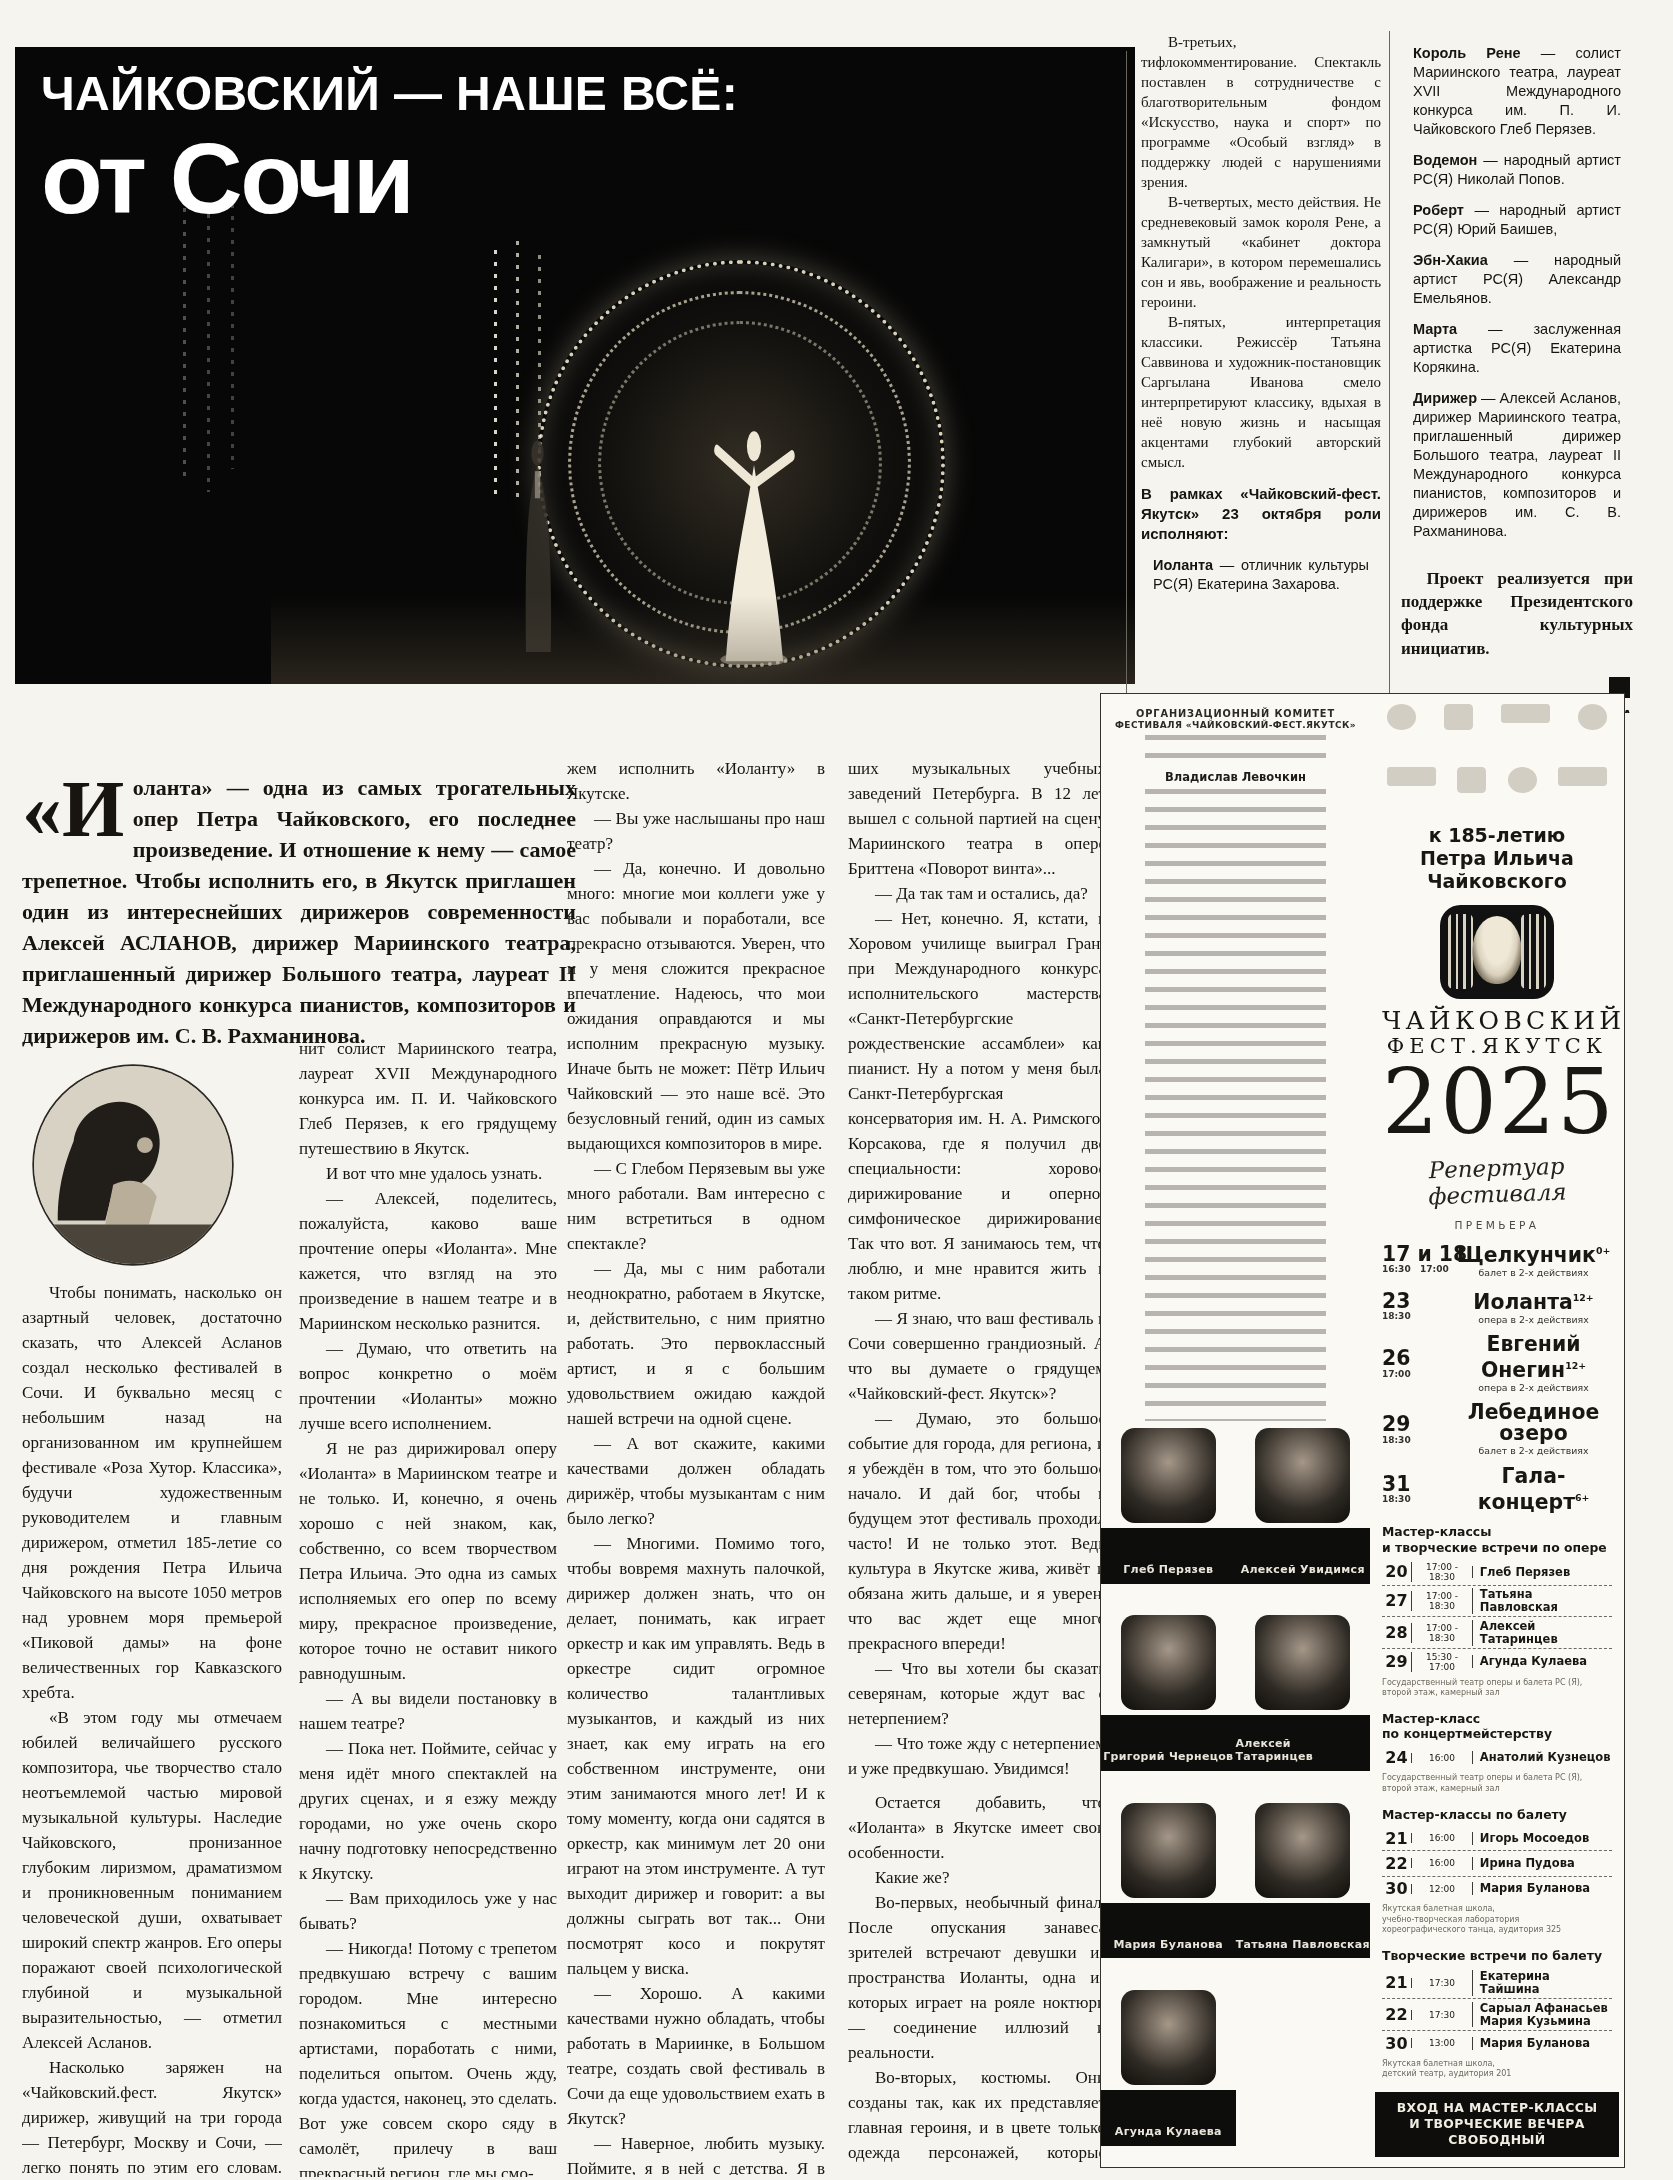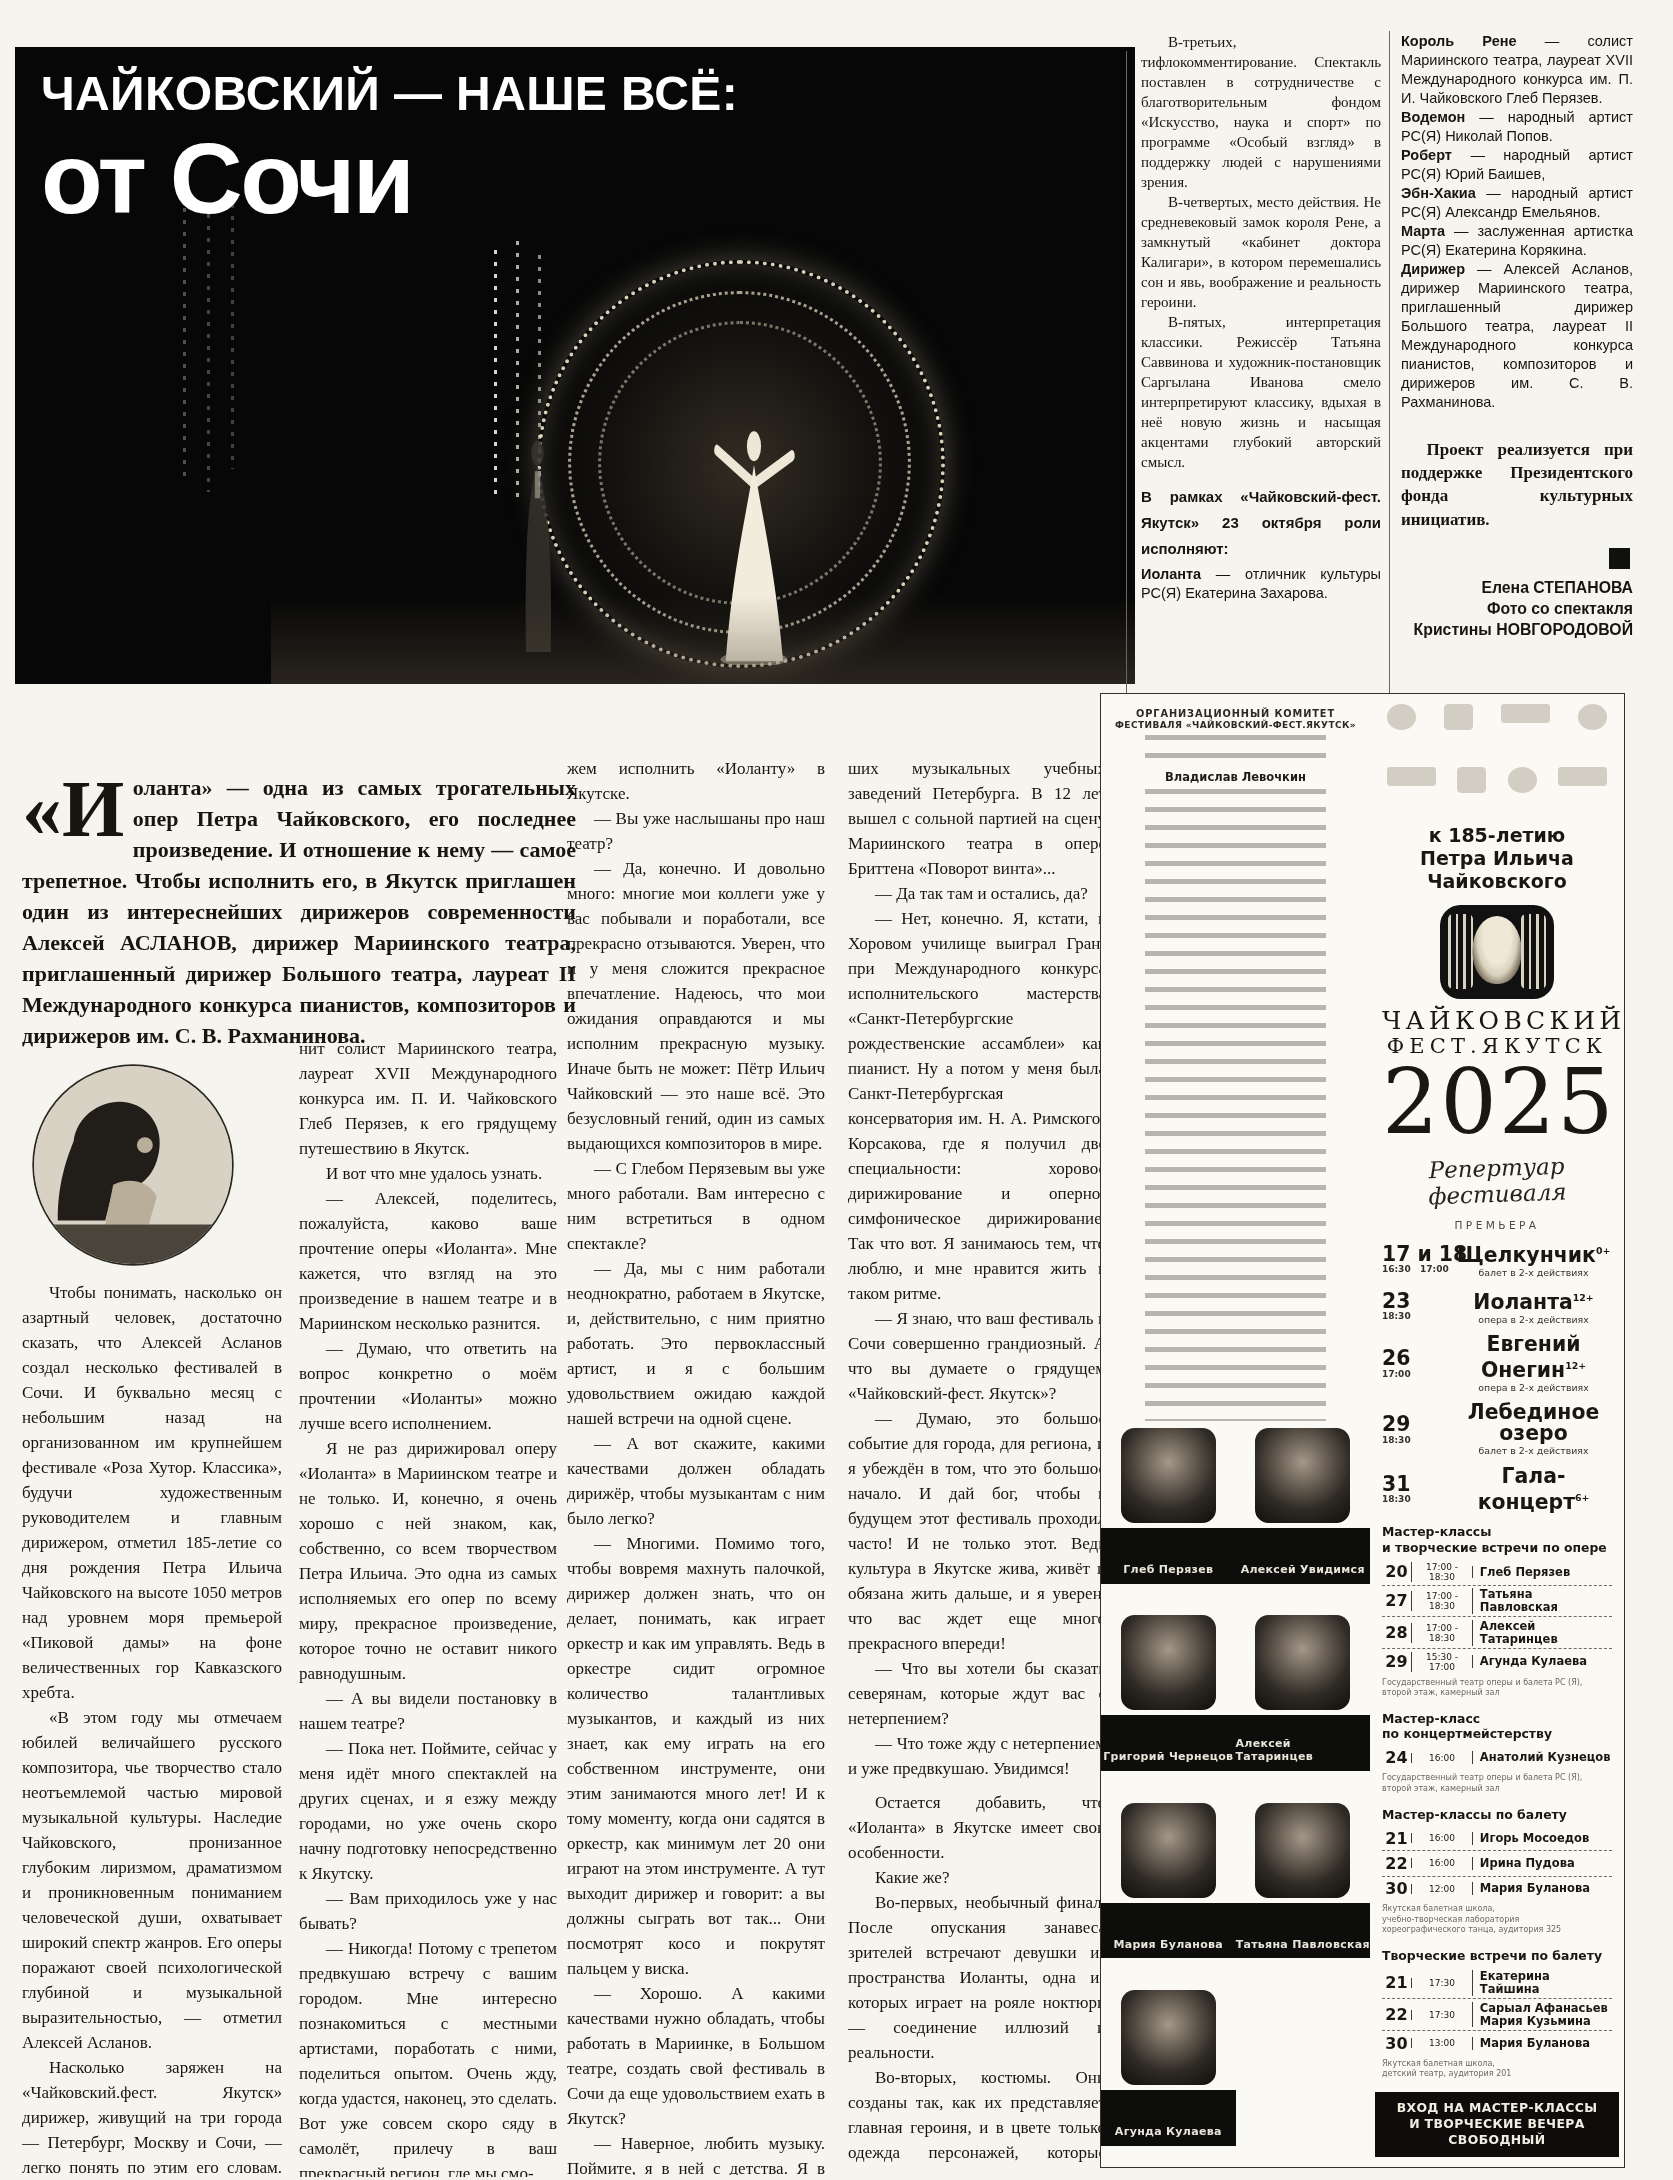--- a/index.html
+++ b/index.html
@@ -53,23 +53,23 @@
   .p.noind{text-indent:0;}
   .p.bold{font-weight:400;}
   .p.gap{margin-top:8.5px;}
   .vrule{position:absolute;width:1.3px;background:#6b675f;}
   #rule1{left:1126px;top:51px;height:2104px;}
   #rule2{left:1389px;top:31px;height:671px;}
 
   
   #col6{left:1401px;top:32px;width:232px;height:681px;overflow:hidden;}
   .cast-intro{font-family:"Liberation Sans",sans-serif;font-weight:700;font-size:15px;
-        line-height:26px;margin:12px 0 3.4px;}
+        line-height:20px;margin:12px 0 3.4px;}
   .cast-entry{font-family:"Liberation Sans",sans-serif;font-size:14.5px;line-height:19px;
-        text-align:justify;margin:0;}
+        text-align:justify;margin:12px;}
   .cast-entry .role{font-weight:700;}
   .project-note{font-weight:700;font-size:17px;line-height:23.4px;text-align:justify;
         text-indent:25.6px;margin-top:25.6px;}
   .endmark{display:block;width:20.4px;height:20.4px;background:#10100e;margin:13.6px 3.4px 8.5px auto;}
   .byline p{margin:0;text-align:right;font-family:"Liberation Sans",sans-serif;
         font-weight:700;font-size:15.8px;line-height:21px;}
 
   
   .poster{position:absolute;left:1100px;top:693px;width:525px;height:1475px;
         border:1.7px solid #35322c;background:#fbf9f4;box-sizing:border-box;}

